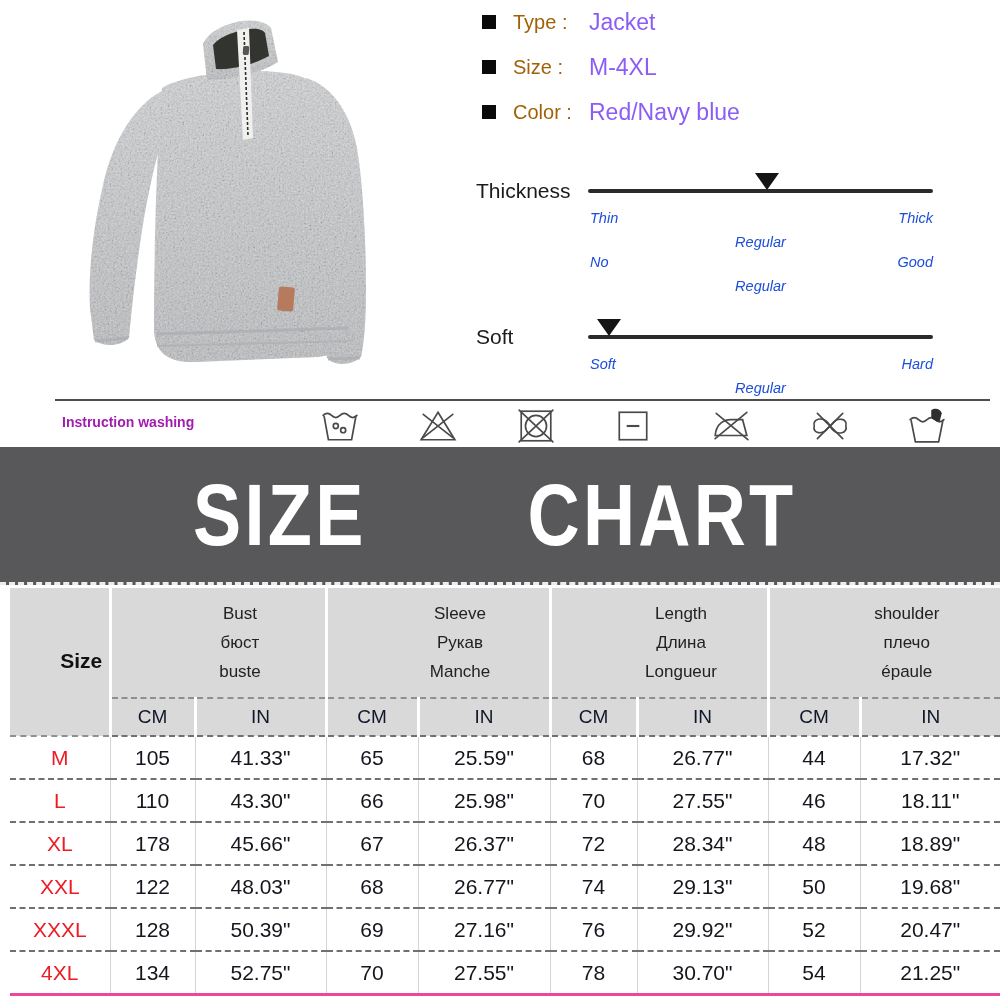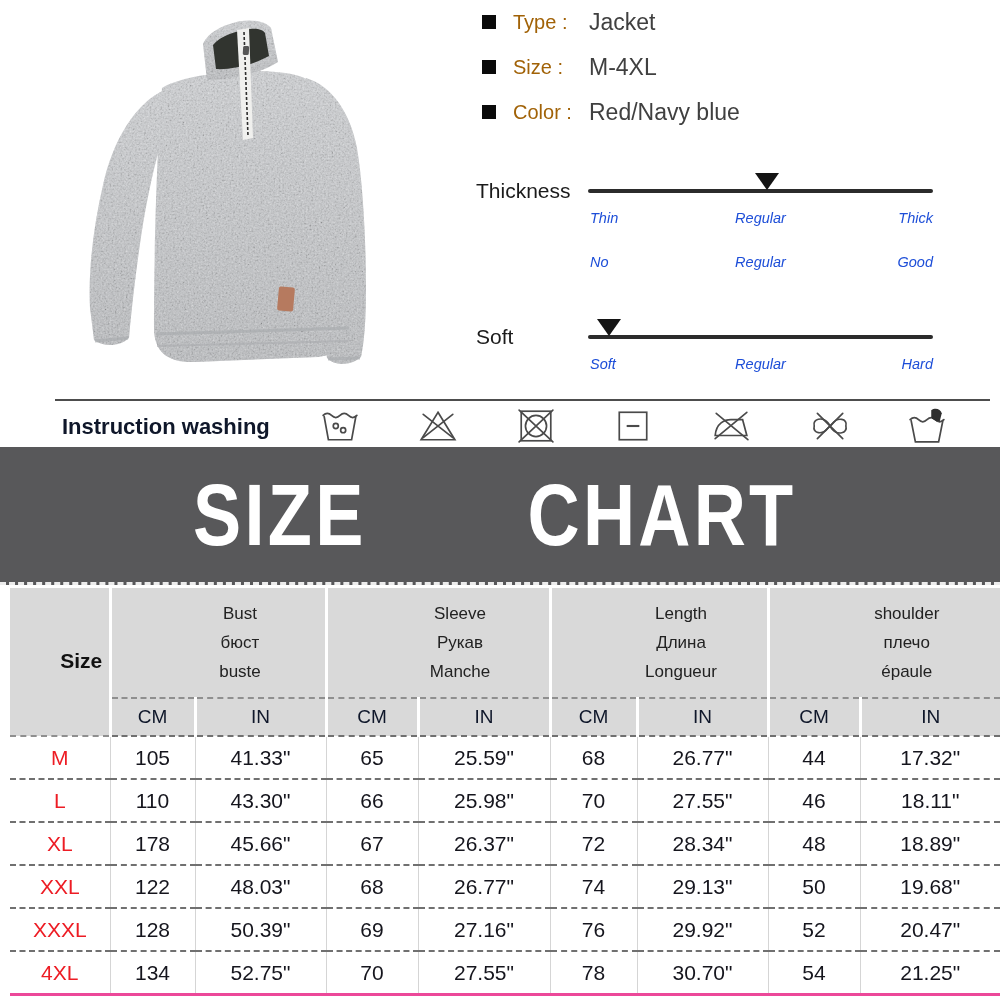--- a/index.html
+++ b/index.html
@@ -10,42 +10,42 @@
   }
 
   
   .photo { position:absolute; left:10px; top:0; width:470px; height:400px; }
 
   
   .specs { position:absolute; left:482px; top:8px; }
   .spec-row { display:flex; align-items:center; height:28px; margin-bottom:17px; }
   .spec-square { width:14px; height:14px; background:#0a0a0a; margin-right:17px; flex:0 0 auto; }
   .spec-label { width:76px; font-size:20px; color:#a16207; }
-  .spec-value { font-size:23px; color:#404040;text-align:center; }
+  .spec-value { font-size:23px; color:#8b5cf6;text-align:center; }
 
   
   .slider-group { position:absolute; left:476px; width:457px; }
   .sg-0 { top:176px; } .sg-1 { top:250px; } .sg-2 { top:322px; }
   .slider-row { display:flex; align-items:center; height:30px; }
   .slider-name { width:112px; font-size:21px; color:#1b1b1b; }
   .slider-track { position:relative; flex:1; height:4px; background:#2b2b2b; border-radius:2px; }
   .slider-marker {
     position:absolute; top:-16px; width:0; height:0; transform:translateX(-50%);
     border-left:12px solid transparent; border-right:12px solid transparent;
     border-top:17px solid #141414;
   }
   .slider-ticks { position:relative; margin-left:112px; height:20px; margin-top:4px;
     font-style:italic; font-size:14.5px; color:#1d4ed8; }
   .tick-0 { position:absolute; left:2px; }
-  .tick-1 { position:absolute; left:50%; transform:translateX(-50%); }
+  .tick-1 { position:absolute; left:50%; transform:translateX(-50%);margin-top:24px; }
   .tick-2 { position:absolute; right:0; }
 
   
   .wash-divider { position:absolute; left:55px; top:399px; width:935px; height:2px; background:#4d4d4d; }
-  .wash-title { position:absolute; left:62px; top:414px; font-size:22px; font-weight:bold; color:#0f172a; }
+  .wash-title { position:absolute; left:62px; top:414px; font-size:14px; font-weight:bold; color:#a21caf; }
   .wash-icons { position:absolute; left:320px; top:405px; width:627px; height:42px;
     display:flex; justify-content:space-between; align-items:center; }
   .wash-icon { width:40px; height:36px; display:flex; align-items:center; justify-content:center; }
 
   
   .banner { position:absolute; left:0; top:447px; width:1000px; height:138px;
     background:#58585a; display:flex; align-items:center; justify-content:center;
     gap:112px; border-bottom:3px dashed #ececec; }
   .banner span { color:#fff; font-weight:bold; font-size:88px; letter-spacing:4px;
     transform:scaleX(0.82); transform-origin:center; line-height:1; }

